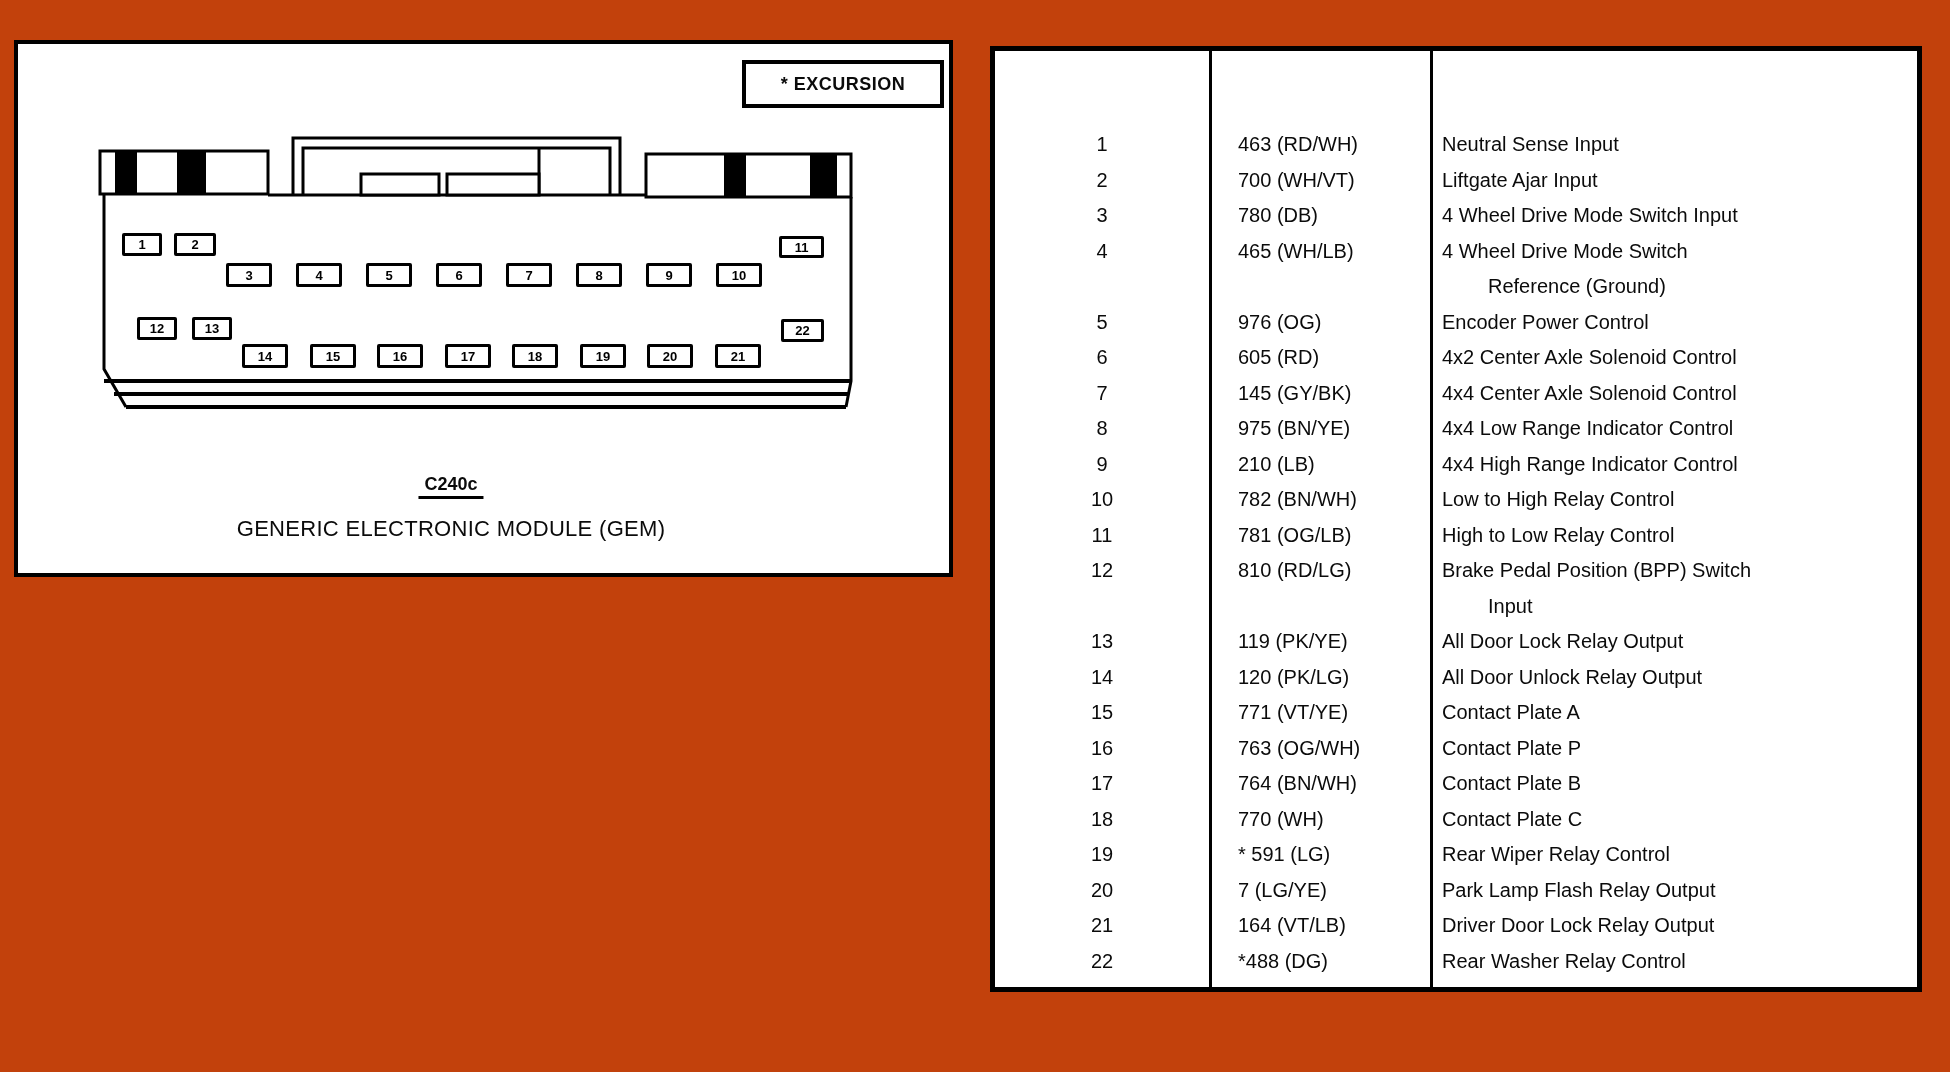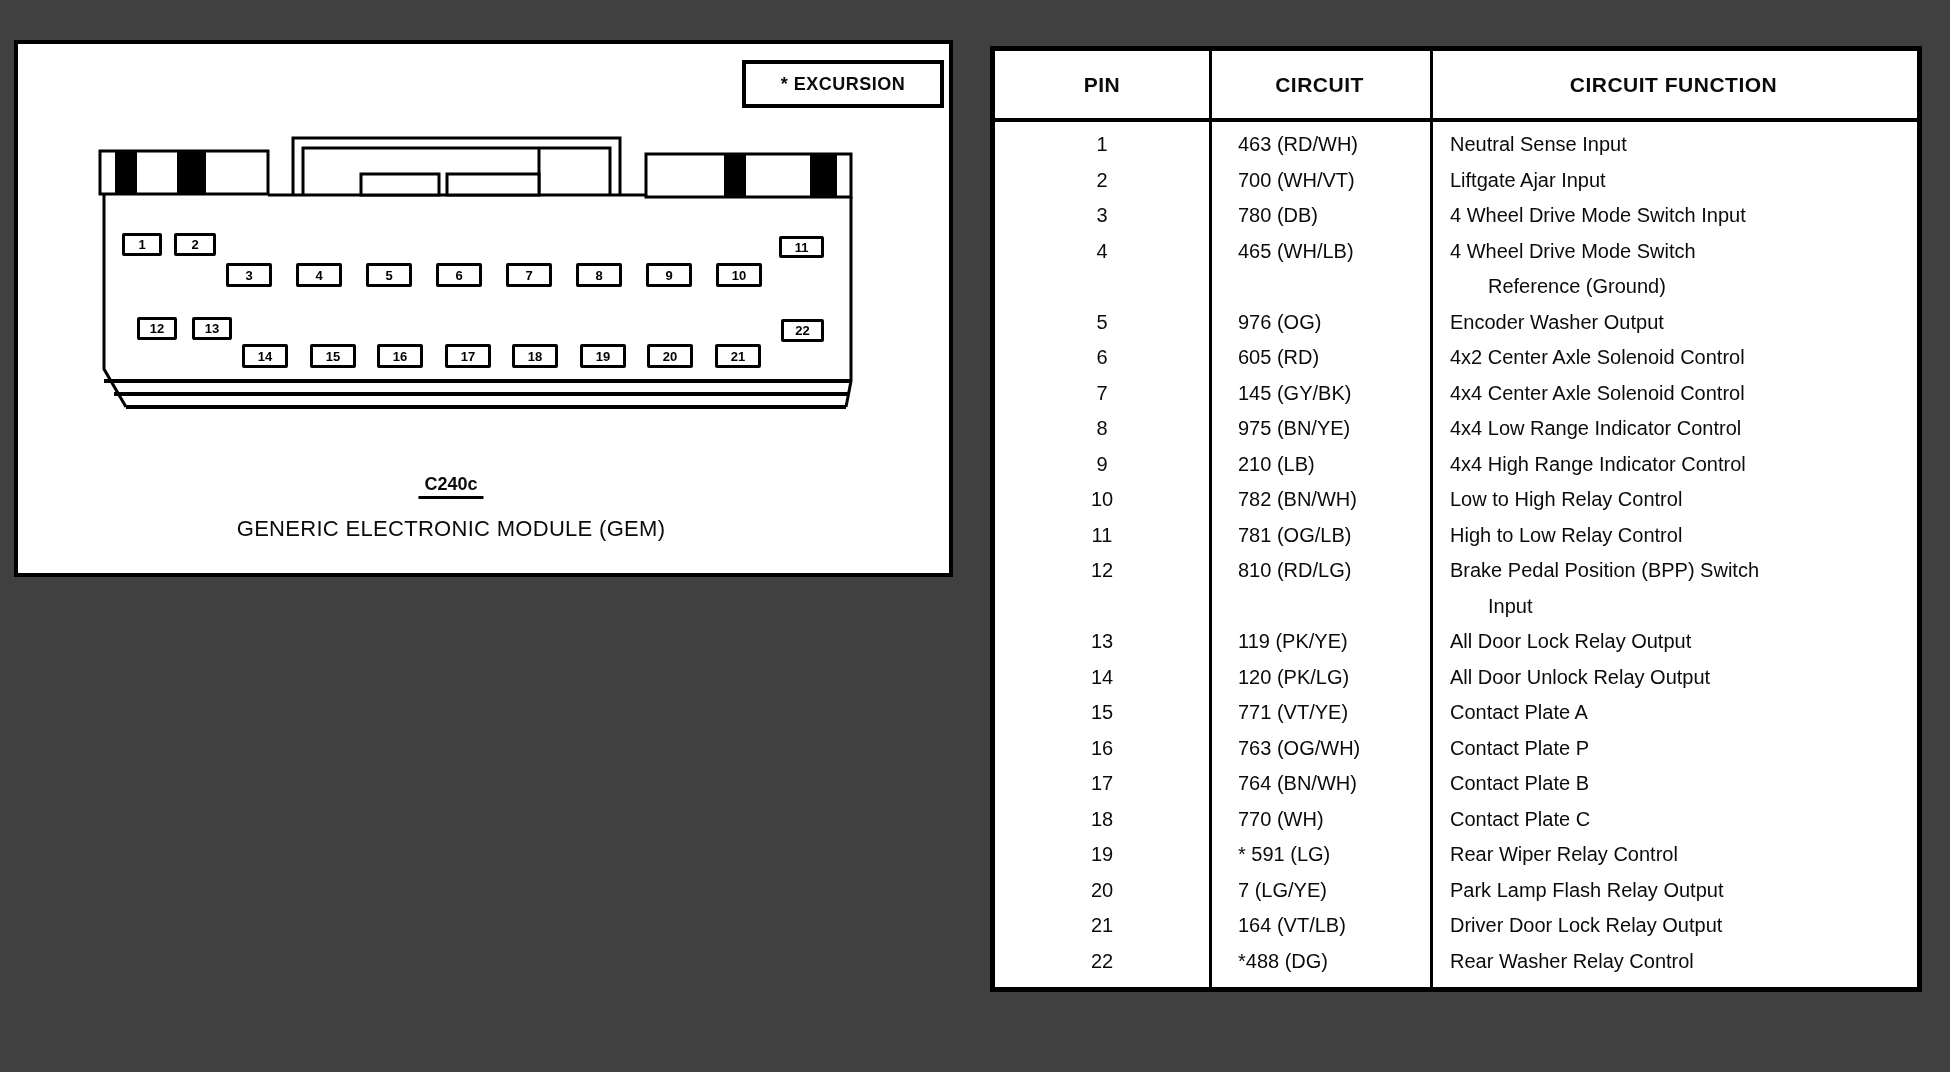--- a/index.html
+++ b/index.html
@@ -2,21 +2,21 @@
 <html><head>
 <meta charset="utf-8">
 <style>
   * { margin: 0; padding: 0; box-sizing: border-box; }
   html, body { background: #ffffff; }
   body { font-family: "Liberation Sans", sans-serif; color: #0b0b0b; }
   #page {
     position: relative;
     width: 1950px;
     height: 1072px;
-    background: #404040;
+    background: #c2410c;
     overflow: hidden;
   }
 
   
   #panel {
     position: absolute;
     left: 14px; top: 40px;
     width: 939px; height: 537px;
     border: 4px solid #000;
     background: #fff;
@@ -87,21 +87,21 @@
   }
   .trow {
     display: grid;
     grid-template-columns: 214px 221px 1fr;
     height: 35.5px;
     font-size: 20px;
     line-height: 35.5px;
   }
   .trow .c-pin   { text-align: center; }
   .trow .c-circ  { padding-left: 29px; white-space: nowrap; }
-  .trow .c-func  { padding-left: 20px; white-space: nowrap; }
+  .trow .c-func  { padding-left: 12px; white-space: nowrap; }
   .trow .c-func.indent { padding-left: 58px; }
 </style>
 </head>
 <body>
 
 <div id="page">
 
   <div id="panel">
 
     <div id="excursion-box">
@@ -159,25 +159,20 @@
         <div class="pin-box" style="left: 763px; top: 275px; width: 43px; height: 23px;">22</div>
       </div>
 
     <div id="caption-id">C240c</div>
     <div id="caption-name">GENERIC ELECTRONIC MODULE (GEM)</div>
   </div>
 
   <div id="pin-table">
     <div class="col-line" id="col-line-1"></div>
     <div class="col-line" id="col-line-2"></div>
-    <div id="thead">
-      <div class="th">PIN</div>
-      <div class="th">CIRCUIT</div>
-      <div class="th">CIRCUIT FUNCTION</div>
-    </div>
     <div id="tbody">
         <div class="trow">
           <div class="c-pin">1</div>
           <div class="c-circ">463 (RD/WH)</div>
           <div class="c-func">Neutral Sense Input</div>
         </div>
         <div class="trow">
           <div class="c-pin">2</div>
           <div class="c-circ">700 (WH/VT)</div>
           <div class="c-func">Liftgate Ajar Input</div>
@@ -193,21 +188,21 @@
           <div class="c-func">4 Wheel Drive Mode Switch</div>
         </div>
         <div class="trow">
           <div class="c-pin"></div>
           <div class="c-circ"></div>
           <div class="c-func indent">Reference (Ground)</div>
         </div>
         <div class="trow">
           <div class="c-pin">5</div>
           <div class="c-circ">976 (OG)</div>
-          <div class="c-func">Encoder Washer Output</div>
+          <div class="c-func">Encoder Power Control</div>
         </div>
         <div class="trow">
           <div class="c-pin">6</div>
           <div class="c-circ">605 (RD)</div>
           <div class="c-func">4x2 Center Axle Solenoid Control</div>
         </div>
         <div class="trow">
           <div class="c-pin">7</div>
           <div class="c-circ">145 (GY/BK)</div>
           <div class="c-func">4x4 Center Axle Solenoid Control</div>

